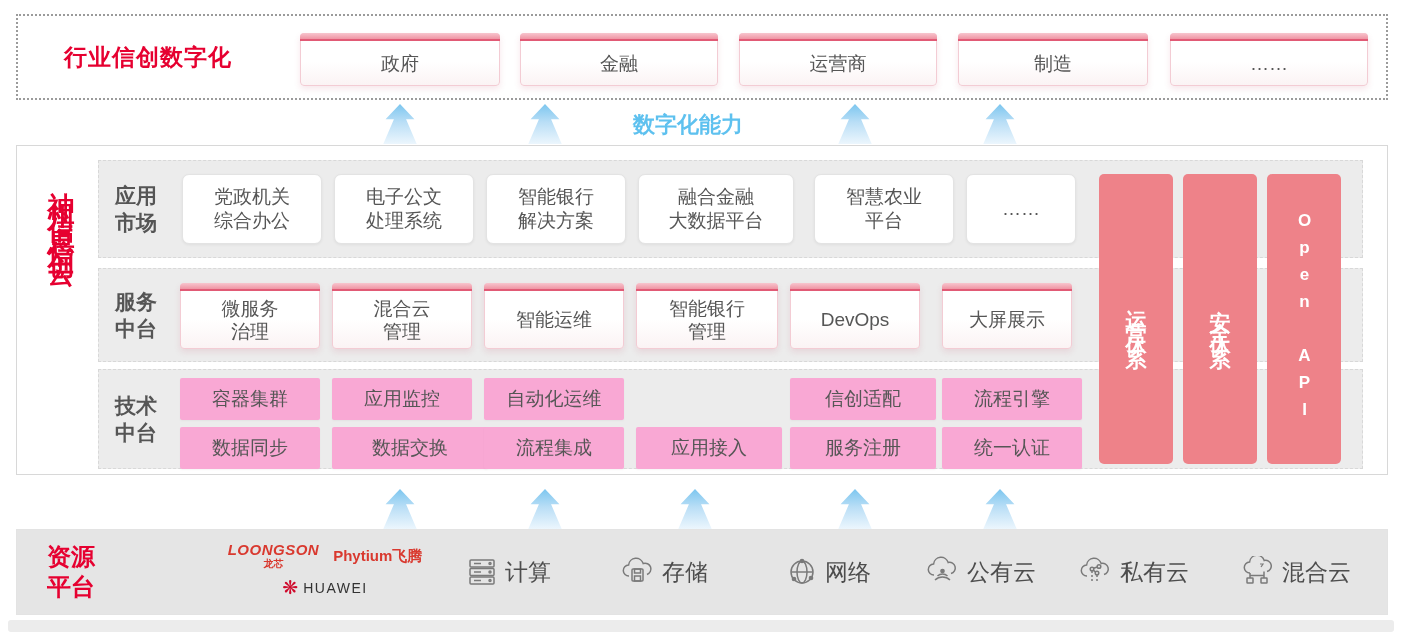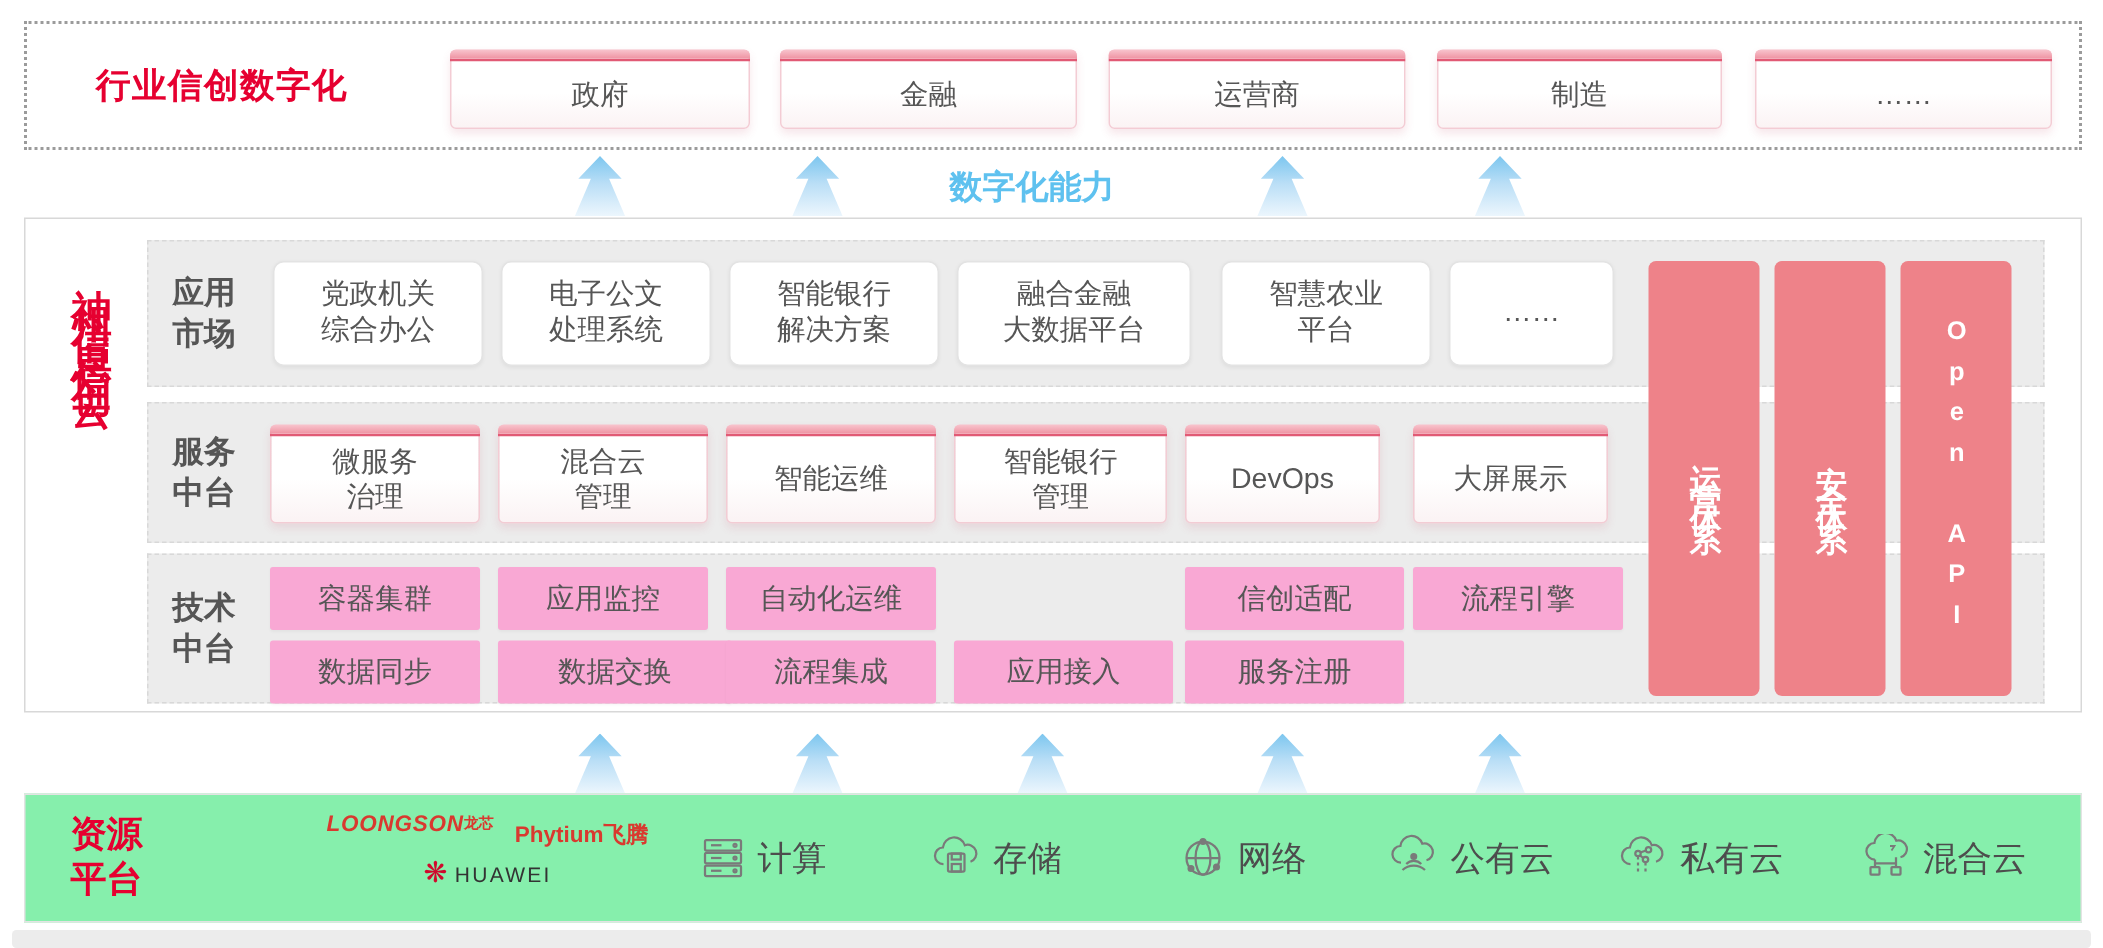--- a/index.html
+++ b/index.html
@@ -42,27 +42,27 @@
   .tech-box { position:absolute; background:#f9a8d4; border:none; border-radius:2px;
     box-shadow:0 1px 2px rgba(0,0,0,.04); display:flex; align-items:center; justify-content:center;
     font-size:19px; color:#565656; }
   .side-bar { position:absolute; top:28px; width:74px; height:290px; background:#ee8289;
     border-radius:5px; color:#fff; font-weight:bold; display:flex; align-items:center; justify-content:center;
     writing-mode:vertical-lr; text-orientation:upright; letter-spacing:13px; font-size:21px; z-index:3; }
   .side-bar.latin { font-size:17px; letter-spacing:8px; }
 
   
   .resource-box { position:absolute; left:16px; top:529px; width:1372px; height:86px;
-    background:#86efac; border:1px solid #e3e3e3; }
+    background:#e5e5e5; border:1px solid #e3e3e3; }
   .resource-label { position:absolute; left:30px; top:50%; transform:translateY(-50%);
     font-size:24px; font-weight:bold; color:#e60030; line-height:30px; white-space:pre-line; }
   .vendors { position:absolute; left:193px; top:11px; width:230px; display:flex;
     flex-direction:column; align-items:center; }
   .vendor-row { display:flex; align-items:flex-start; gap:14px; }
-  .loongson { display:flex; flex-direction:row; align-items:center; }
+  .loongson { display:flex; flex-direction:column; align-items:center; }
   .loongson-main { font-size:15px; font-weight:900; font-style:italic; color:#d9392f; letter-spacing:.5px; }
   .loongson-sub { font-size:10px; font-weight:bold; color:#d9392f; margin-top:-1px; }
   .phytium { font-size:15px; font-weight:bold; color:#d9392f; margin-top:6px; }
   .huawei { display:flex; align-items:center; gap:5px; margin-top:7px; }
   .huawei-flower { color:#cf0a2c; font-size:19px; line-height:1; }
   .huawei-word { font-size:14px; font-weight:normal; color:#333; letter-spacing:1.5px; }
   .res-item { position:absolute; top:50%; transform:translateY(-50%); display:flex; align-items:center; gap:7px; }
   .res-item svg { display:block; }
   .res-item .lbl { font-size:23px; color:#4d4d4d; }
 
@@ -161,20 +161,21 @@
       <div class="tech-box" style="left:81px;top:8px;width:140px;height:42px">容器集群</div>
       <div class="tech-box" style="left:233px;top:8px;width:140px;height:42px">应用监控</div>
       <div class="tech-box" style="left:385px;top:8px;width:140px;height:42px">自动化运维</div>
       <div class="tech-box" style="left:691px;top:8px;width:146px;height:42px">信创适配</div>
       <div class="tech-box" style="left:843px;top:8px;width:140px;height:42px">流程引擎</div>
       <div class="tech-box" style="left:81px;top:57px;width:140px;height:42px">数据同步</div>
       <div class="tech-box" style="left:233px;top:57px;width:156px;height:42px">数据交换</div>
       <div class="tech-box" style="left:385px;top:57px;width:140px;height:42px">流程集成</div>
       <div class="tech-box" style="left:537px;top:57px;width:146px;height:42px">应用接入</div>
       <div class="tech-box" style="left:691px;top:57px;width:146px;height:42px">服务注册</div>
+      <div class="tech-box" style="left:843px;top:57px;width:140px;height:42px">统一认证</div>
     </div>
 
     <div class="side-bar" style="left:1082px">运营体系</div>
     <div class="side-bar" style="left:1166px">安全体系</div>
     <div class="side-bar latin" style="left:1250px">Open API</div>
   </div>
 
   <div class="arrow-up" style="left:381px;top:489px"></div>
   <div class="arrow-up" style="left:526px;top:489px"></div>
   <div class="arrow-up" style="left:676px;top:489px"></div>

